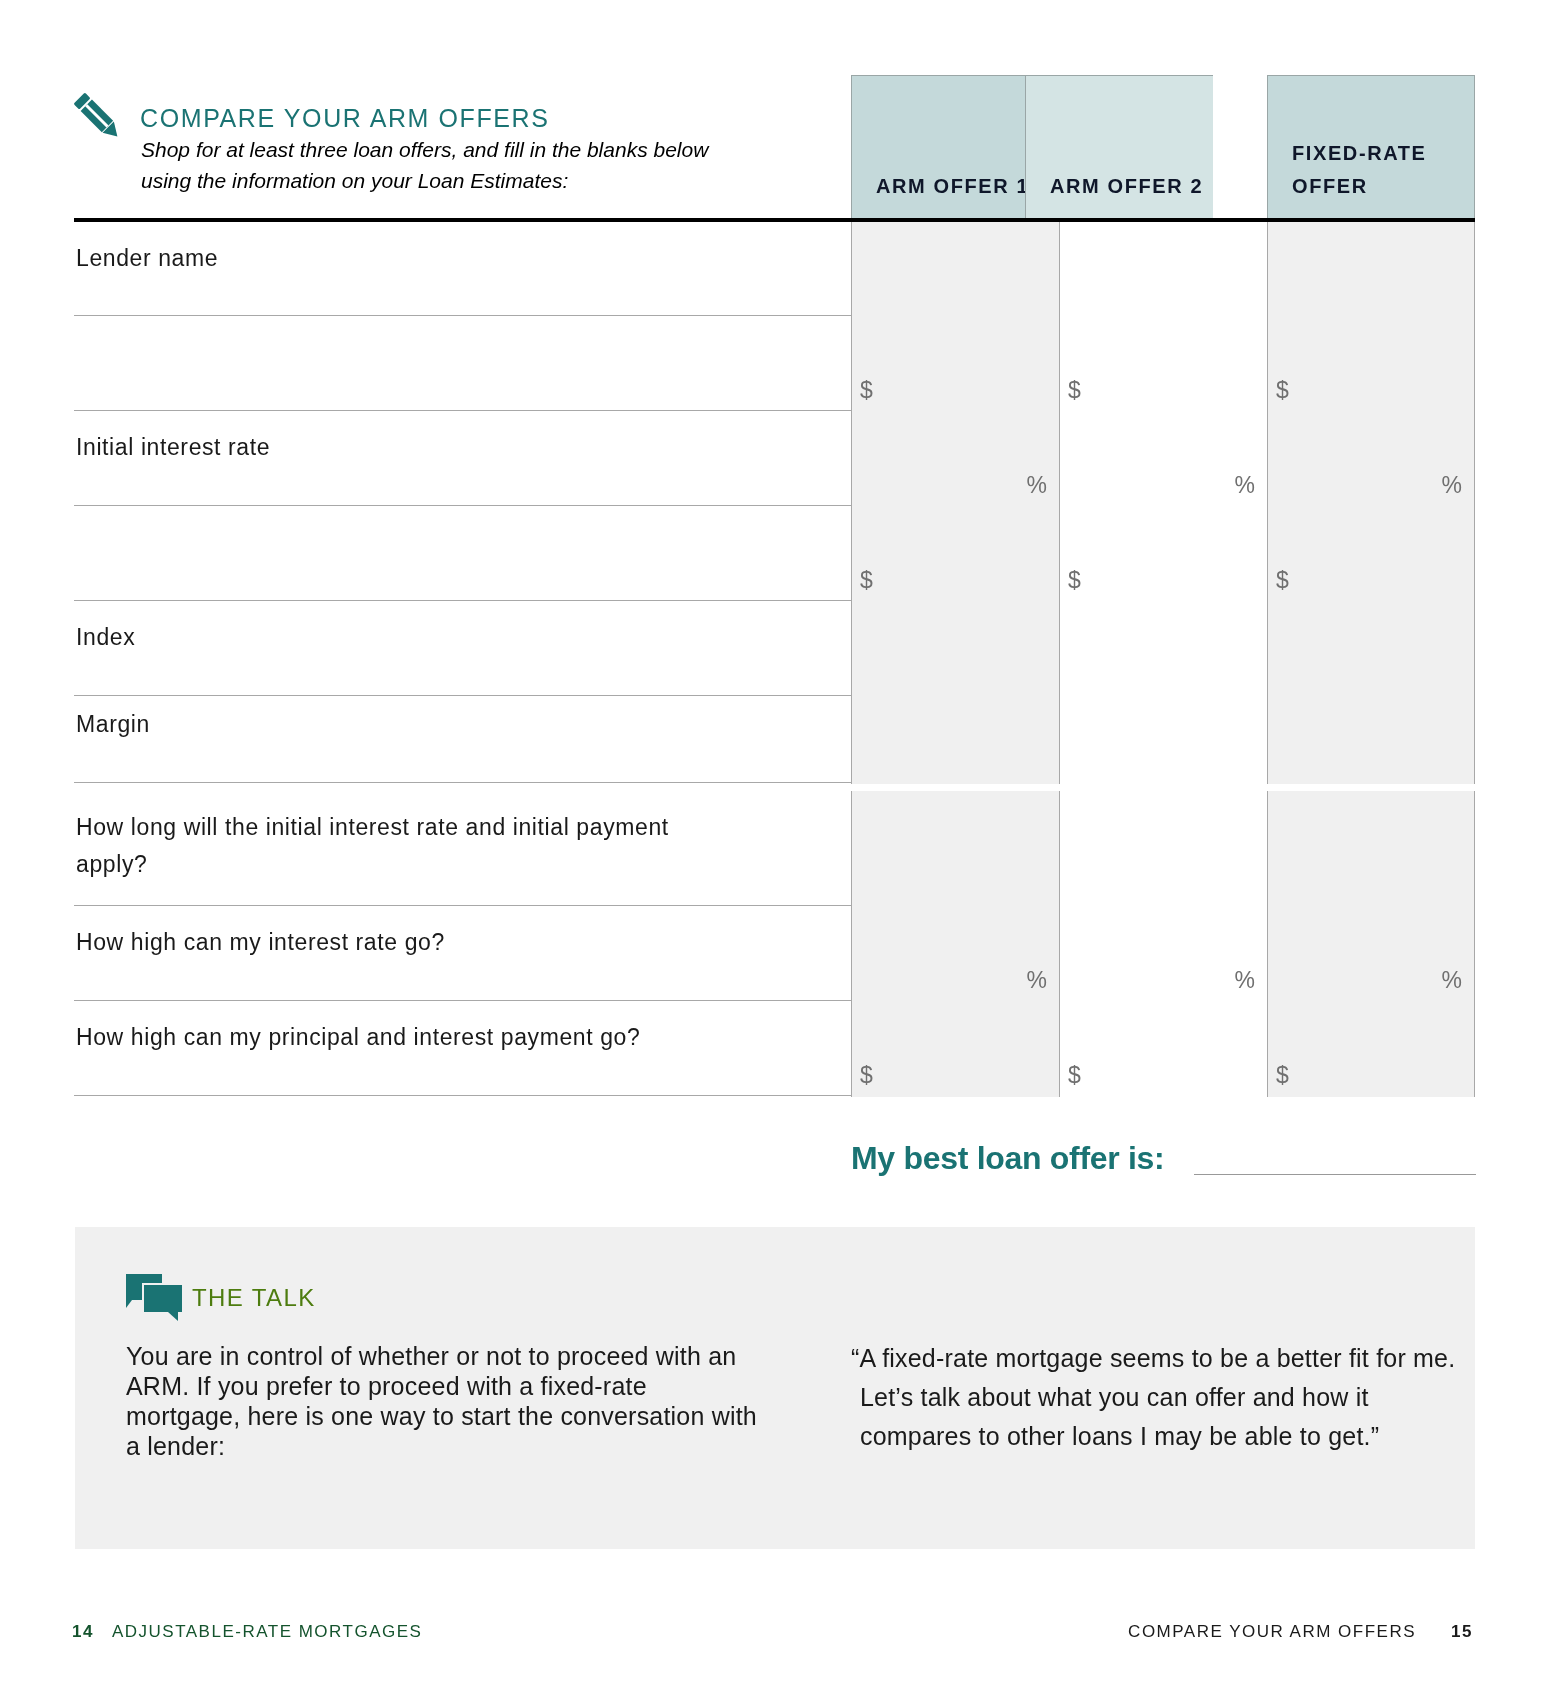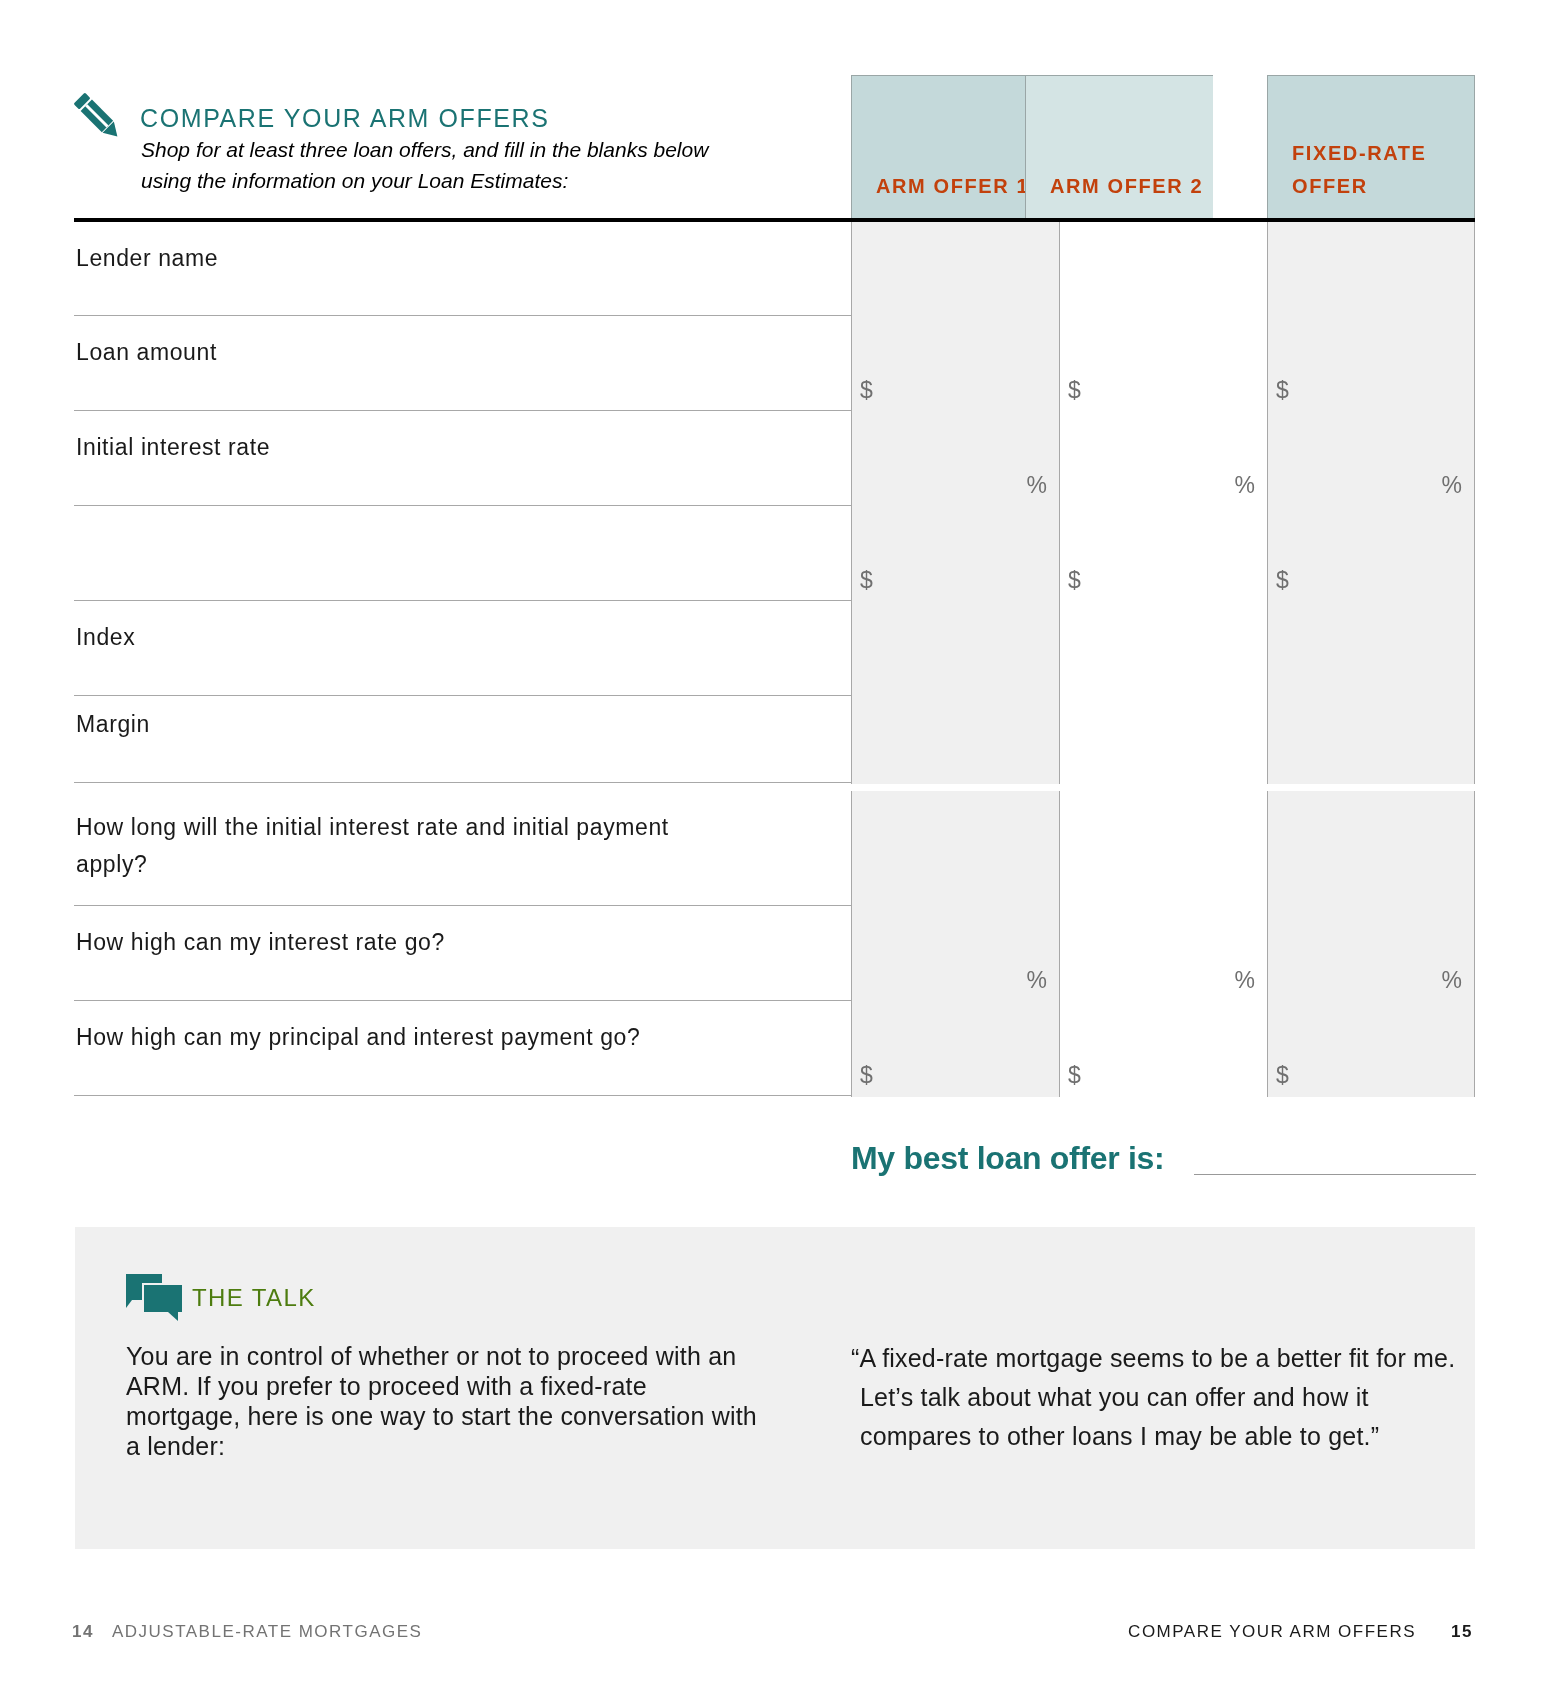--- a/index.html
+++ b/index.html
@@ -39,21 +39,21 @@
       border-top: 1.5px solid #9aa6a6;
       border-left: 1px solid #9aa6a6;
       box-sizing: border-box;
     }
     .col-head.c1 { left: 851px; width: 208px; background: #c4d9da; }
     .col-head.c2 { left: 1025px; width: 188px; background: #d4e4e4; }
     .col-head.c3 { left: 1267px; width: 208px; background: #c4d9da; border-right: 1px solid #9aa6a6; }
     .col-head-label {
       position: absolute; left: 24px; bottom: 16px;
       font-size: 20px; line-height: 33px; font-weight: bold;
-      letter-spacing: 1.6px; color: #c2410c;
+      letter-spacing: 1.6px; color: #0f172a;
       white-space: pre-line;
     }
 
     .thick-rule {
       left: 74px; top: 218px; width: 1401px; height: 4px;
       background: #000;
     }
 
     
     .row {
@@ -114,21 +114,21 @@
     .talk-quote {
       left: 851px; top: 1339px; width: 610px;
       font-size: 25px; line-height: 39px; color: #1a1a1a;
       letter-spacing: 0.2px;
       text-indent: -9px; padding-left: 9px;
     }
 
     
     .footer-left {
       left: 72px; top: 1622px;
-      font-size: 17px; letter-spacing: 1.5px; color: #737373;
+      font-size: 17px; letter-spacing: 1.5px; color: #14532d;
       white-space: nowrap;
     }
     .footer-right {
       right: 77px; top: 1622px;
       font-size: 17px; letter-spacing: 1.5px; color: #1a1a1a;
       white-space: nowrap;
     }
     .pg { font-weight: bold; }
     .footer-left .pg { margin-right: 18px; }
     .footer-right .pg { margin-left: 35px; }
@@ -161,21 +161,20 @@
 <div class="abs thick-rule"></div>
 
 <div class="abs row" style="top:222px;height:94px;">
   <div class="row-label">Lender name</div>
   <div class="cell c1"></div>
   <div class="cell c2"></div>
   <div class="cell c3"></div>
 </div>
 
 <div class="abs row" style="top:316px;height:95px;">
-  <div class="row-label">Loan amount</div>
   <div class="cell c1">
       <span class="sym dollar">$</span>
     </div>
   <div class="cell c2">
       <span class="sym dollar">$</span>
     </div>
   <div class="cell c3">
       <span class="sym dollar">$</span>
     </div>
 </div>

